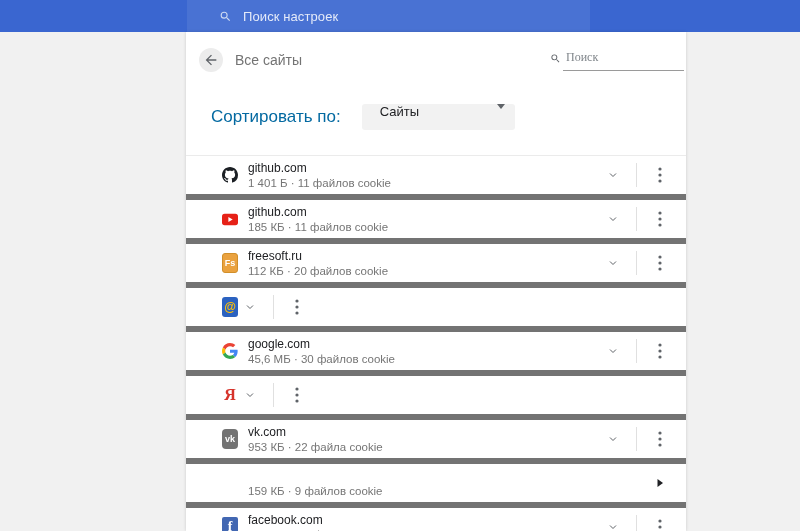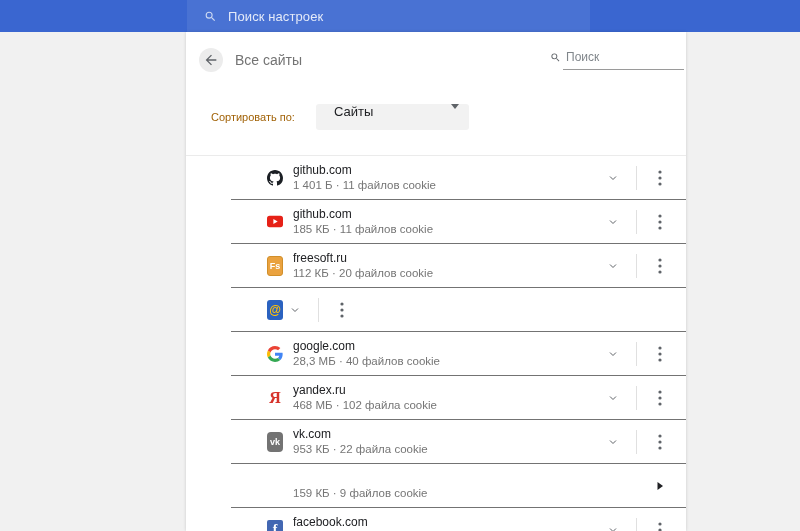--- a/index.html
+++ b/index.html
@@ -7,58 +7,58 @@
     width:800px;height:531px;position:relative;overflow:hidden;
     background:#f1f1f1;
     font-family:"Liberation Sans",sans-serif;
     -webkit-font-smoothing:antialiased;
   }
   
   .topbar{position:absolute;top:0;left:0;width:800px;height:32px;background:#3a66d0;}
   .topbar-search{
     position:absolute;left:187px;top:0;width:403px;height:32px;
     background:rgba(255,255,255,.08);
-    display:flex;align-items:center;padding-left:17px;box-sizing:border-box;cursor:text;
+    display:flex;align-items:center;padding-left:32px;box-sizing:border-box;cursor:text;
   }
   .topbar-search .ticon{margin-right:11px;display:flex;}
   .topbar-search .tph{color:rgba(255,255,255,.85);font-size:13px;letter-spacing:.1px;}
 
   
   .card{
     position:absolute;left:186px;top:32px;width:500px;height:499px;
     background:#fff;box-shadow:0 0 3px rgba(0,0,0,.16);overflow:hidden;
   }
   .card-header{height:56px;display:flex;align-items:center;padding:0 2px 0 13px;box-sizing:border-box;}
   .back-btn{
     width:24px;height:24px;border-radius:50%;background:#ececec;border:none;padding:0;
     display:flex;align-items:center;justify-content:center;cursor:pointer;flex:none;
   }
   .page-title{font-size:14px;font-weight:400;color:#737373;margin:0 0 0 12px;}
-  .site-search{margin-left:auto;display:flex;align-items:flex-end;cursor:text;}
+  .site-search{margin-left:auto;display:flex;align-items:flex-end;cursor:text;font-family:Liberation Serif, serif;}
   .site-search .sicon{margin:0 2px 7px 0;display:flex;}
   .search-line{
     width:118px;border-bottom:1px solid #9a9a9a;font-size:12px;color:#80868b;
     padding:0 0 5px 3px;
   }
 
   
   .sort-row{display:flex;align-items:center;padding:16px 0 0 25px;height:26px;}
-  .sort-label{font-size:11px;color:#a16207;}
+  .sort-label{font-size:17px;color:#0369a1;}
   .dropdown{
     margin-left:21px;width:153px;height:26px;background:#f2f2f2;border-radius:3px;
     display:flex;align-items:flex-start;box-sizing:border-box;padding:0 10px 0 18px;cursor:pointer;
   }
   .dropdown .val{font-size:13px;color:#202124;flex:1;}
   .dd-arrow{width:0;height:0;border-left:4px solid transparent;border-right:4px solid transparent;border-top:5px solid #5f6368;}
 
   
   .site-list{margin-top:25px;border-top:1px solid #ebebeb;}
   .row{
-    height:44px;display:flex;align-items:center;border-bottom:1px solid #737373;
-    padding:0 14px 0 36px;box-sizing:border-box;background:#fff;margin-left:45px;
+    height:44px;display:flex;align-items:center;border-bottom:6px solid #737373;
+    padding:0 14px 0 36px;box-sizing:border-box;background:#fff;
   }
   .favicon{width:16px;height:20px;flex:none;display:flex;align-items:center;justify-content:center;}
   .row-text{margin-left:10px;flex:1;min-width:0;}
   .site-name{font-size:12px;color:#202124;height:15px;line-height:15px;}
   .site-details{font-size:11.5px;color:#757575;line-height:14px;}
   .row-controls{display:flex;align-items:center;flex:none;}
   .icon-btn{
     background:none;border:none;padding:0;cursor:pointer;
     width:24px;height:24px;display:flex;align-items:center;justify-content:center;
   }
@@ -235,21 +235,21 @@
     <div class="favicon">
           <svg width="20" height="20" viewBox="0 0 48 48">
             <path fill="#EA4335" d="M24 9.5c3.54 0 6.71 1.22 9.21 3.6l6.85-6.85C35.9 2.38 30.47 0 24 0 14.62 0 6.51 5.38 2.56 13.22l7.98 6.19C12.43 13.72 17.74 9.5 24 9.5z"></path>
             <path fill="#4285F4" d="M46.98 24.55c0-1.57-.15-3.09-.38-4.55H24v9.02h12.94c-.58 2.96-2.26 5.48-4.78 7.18l7.73 6c4.51-4.18 7.09-10.36 7.09-17.65z"></path>
             <path fill="#FBBC05" d="M10.53 28.59c-.48-1.45-.76-2.99-.76-4.59s.27-3.14.76-4.59l-7.98-6.19C.92 16.46 0 20.12 0 24c0 3.88.92 7.54 2.56 10.78l7.97-6.19z"></path>
             <path fill="#34A853" d="M24 48c6.48 0 11.93-2.13 15.89-5.81l-7.73-6c-2.15 1.45-4.92 2.3-8.16 2.3-6.26 0-11.57-4.22-13.47-9.91l-7.98 6.19C6.51 42.62 14.62 48 24 48z"></path>
           </svg>
         </div>
     <div class="row-text">
       <div class="site-name">google.com</div>
-      <div class="site-details">28,3 МБ · 40 файлов cookie</div>
+      <div class="site-details">45,6 МБ · 30 файлов cookie</div>
     </div>
     <div class="row-controls">
       <button class="icon-btn">
         <span style="display:flex;">
           <svg width="12" height="12" viewBox="0 0 24 24">
                 <path d="M6 9l6 6 6-6" fill="none" stroke="#5f6368" stroke-width="2"></path>
               </svg>
         </span>
       </button>
       <div class="vdiv"></div>
@@ -262,24 +262,20 @@
               </svg>
         </span>
       </button>
     </div>
   </div>
 
   <div class="row">
     <div class="favicon">
           <div class="fi" style="background:transparent;color:#d6332b;font-family:'Liberation Serif',serif;font-size:16px;">Я</div>
         </div>
-    <div class="row-text">
-      <div class="site-name">yandex.ru</div>
-      <div class="site-details">468 МБ · 102 файла cookie</div>
-    </div>
     <div class="row-controls">
       <button class="icon-btn">
         <span style="display:flex;">
           <svg width="12" height="12" viewBox="0 0 24 24">
                 <path d="M6 9l6 6 6-6" fill="none" stroke="#5f6368" stroke-width="2"></path>
               </svg>
         </span>
       </button>
       <div class="vdiv"></div>
       <button class="icon-btn">

